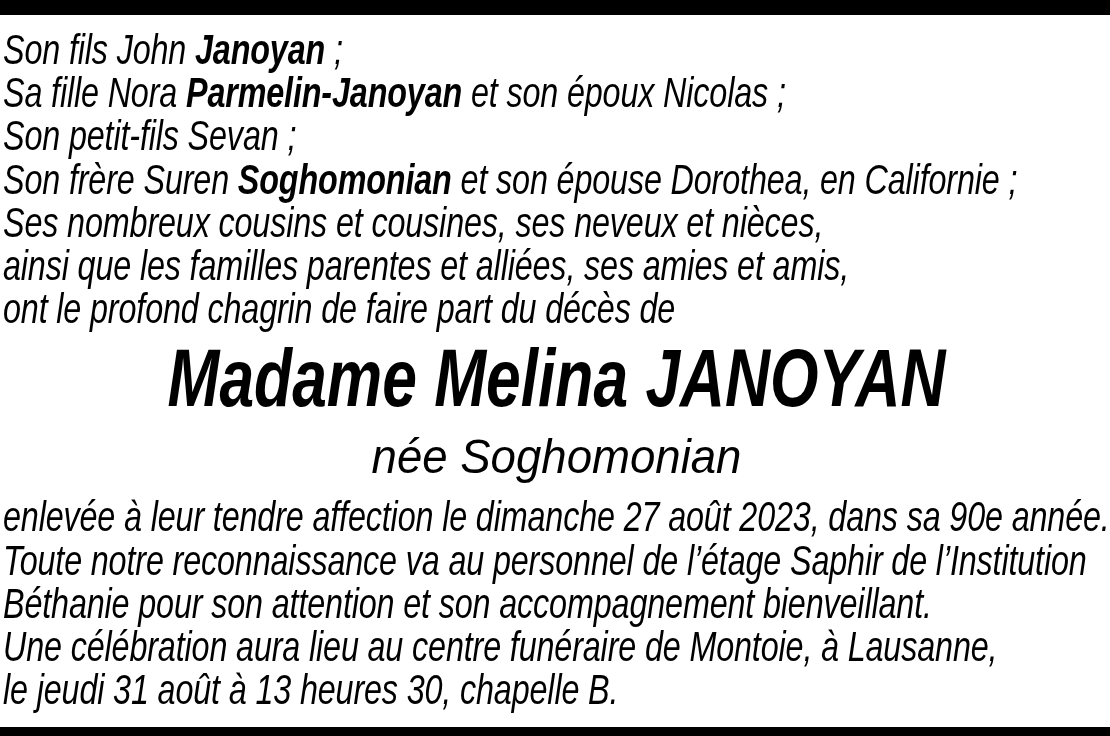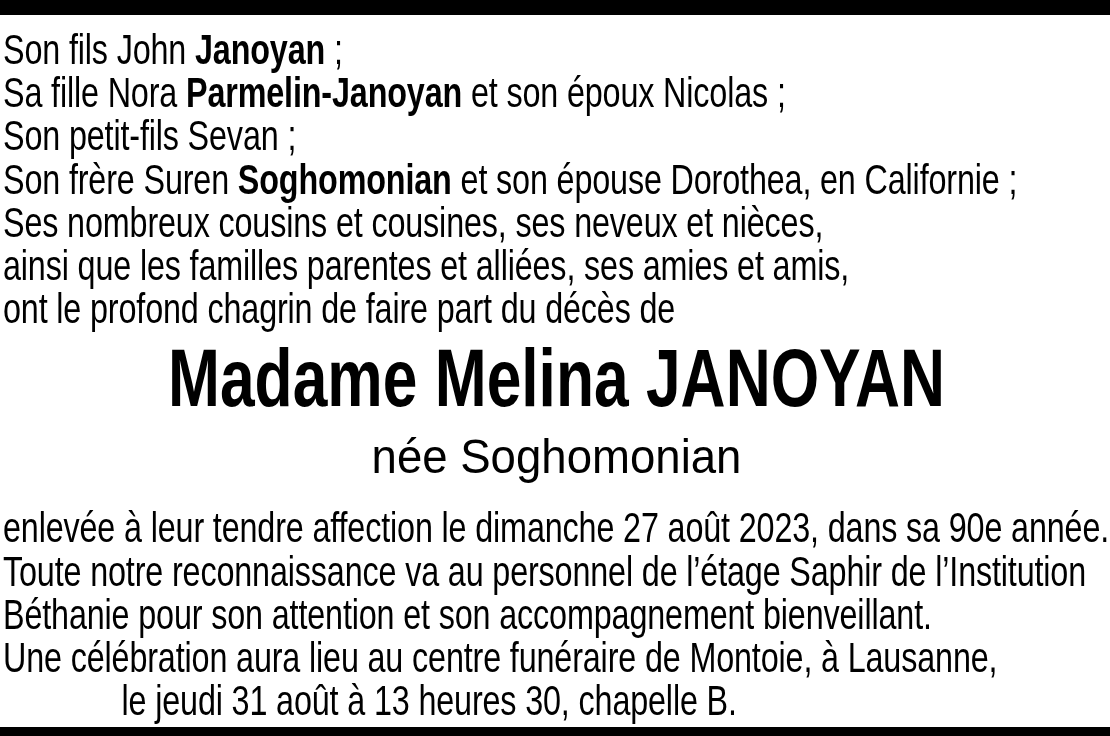--- a/index.html
+++ b/index.html
@@ -2,21 +2,21 @@
 <html style="--bg: #ffffff; --fg: #000000; --bar: #000000;"><head>
 <meta charset="utf-8">
 <style>
   html, body { margin: 0; padding: 0; }
   body {
     width: 1110px; height: 736px; overflow: hidden;
     background: var(--bg, #ffffff);
     color: var(--fg, #000000);
     font-family: "Liberation Sans", "DejaVu Sans", sans-serif;
   }
-  .page { position: relative; width: 1110px; height: 736px; }
+  .page { position: relative; width: 1110px; height: 736px; font-style: italic; }
   .bar { position: absolute; left: 0; width: 100%; background: var(--bar, #000000); }
   .bar-top { top: 0; height: 15px; }
   .bar-bottom { bottom: 0; height: 9px; }
   .content { position: absolute; top: 15px; left: 0; right: 0; padding: 13px 0 0 3px; }
   .line {
     margin: 0;
     font-size: 42px;
     line-height: 43.2px;
     white-space: nowrap;
     letter-spacing: -0.2px;
@@ -37,21 +37,21 @@
   .maiden {
     margin: 0;
     font-size: 49px;
     line-height: 60px;
     font-weight: 400;
     text-align: center;
     white-space: nowrap;
     transform: scaleX(0.93);
     transform-origin: 50% 50%;
   }
-  .details { margin-top: 20px; text-align: center; }
+  .details { margin-top: 9px; }
 </style>
 </head>
 <body>
 
 <div class="page">
   <div class="bar bar-top"></div>
 
   <div class="content">
 
     <div class="intro">

